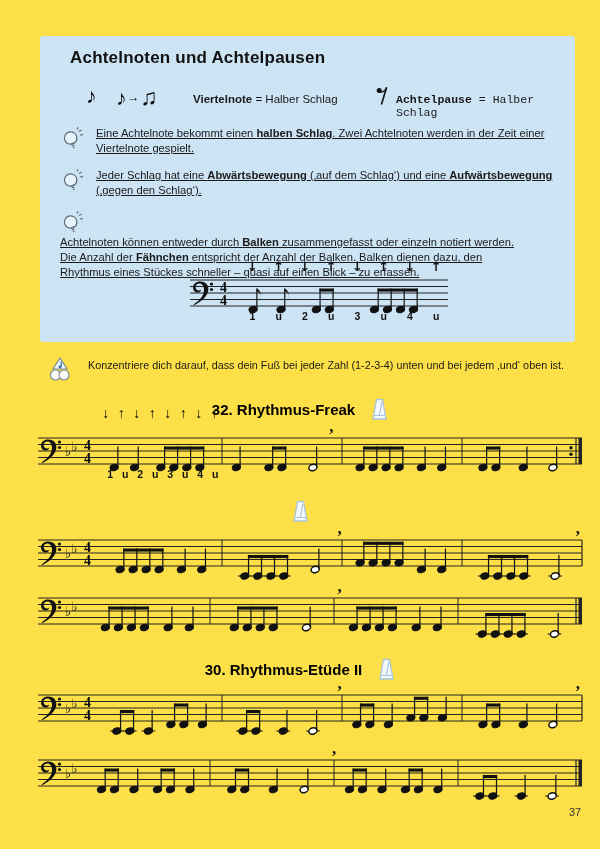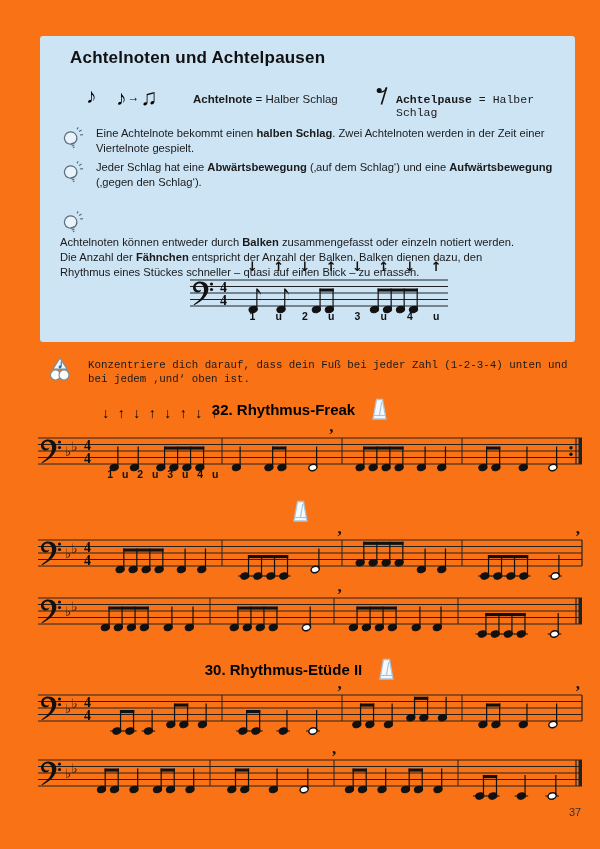--- a/index.html
+++ b/index.html
@@ -1,34 +1,34 @@
 <!DOCTYPE html>
 <html><head>
 <meta charset="utf-8">
 <style>
   html,body{margin:0;padding:0;background:#ffffff;}
-  .page{position:relative;width:600px;height:849px;background:#f97316;overflow:hidden;
+  .page{position:relative;width:600px;height:849px;background:#fde047;overflow:hidden;
         font-family:"Liberation Sans",sans-serif;color:#1a1a1a;}
   .infobox{position:absolute;left:40px;top:36px;width:535px;height:306px;
            background:#cde4f5;border-radius:3px;}
   .box-title{position:absolute;left:30px;top:12px;margin:0;font-size:17px;
              font-weight:600;letter-spacing:.2px;color:#111;}
   .sym{position:absolute;font-weight:400;color:#000;}
   .note-glyph{font-size:21px;}
   .pair-glyph{font-size:23px;}
   .arrow-glyph{font-size:12px;position:relative;top:-4px;margin:0 1px;}
   .deflabel{position:absolute;font-size:11.5px;}
   .deflabel b{font-weight:700;}
-  .tip{position:absolute;left:20px;display:flex;align-items:flex-start;}
+  .tip{position:absolute;left:20px;display:flex;align-items:flex-start;text-decoration:underline;}
   .tip-icon{flex:0 0 24px;margin-right:12px;margin-top:1px;}
   .tip p{margin:0;font-size:11.2px;line-height:15px;width:466px;}
   .tip p .b{font-weight:700;}
   .focus{position:absolute;left:46px;top:354px;display:flex;align-items:flex-start;}
   .focus .tip-icon{flex:0 0 28px;margin-right:14px;margin-top:2px;}
-  .focus p{margin:4px 0 0 0;font-size:10.8px;line-height:14px;width:492px;font-family:Liberation Mono, monospace;}
+  .focus p{margin:4px 0 0 0;font-size:10.8px;line-height:14px;width:492px;}
   .ex-title{position:absolute;left:0;width:600px;display:flex;justify-content:center;
             align-items:center;gap:16px;}
   .ex-title h2{margin:0;font-size:15px;font-weight:700;color:#000;}
   .staff{position:absolute;left:36px;}
   .intro-staff{position:absolute;left:148px;top:220px;}
   .arrows-overlay{position:absolute;left:98px;top:404px;white-space:nowrap;}
   .arrows-overlay span{display:inline-block;width:15.5px;text-align:center;
                        font-size:14px;font-weight:700;color:#000;}
   .pagenum{position:absolute;left:569px;top:806px;font-size:11px;color:#333;}
 </style>
@@ -38,42 +38,42 @@
 <div class="page">
 
   <section class="infobox">
     <h1 class="box-title">Achtelnoten und Achtelpausen</h1>
 
     <span class="sym note-glyph" style="left:46px;top:48px;">♪</span>
     <span class="sym" style="left:76px;top:48px;">
       <span class="note-glyph">♪</span><span class="arrow-glyph">→</span><span class="pair-glyph">♫</span>
     </span>
     <span class="deflabel" style="left:153px;top:57px;">
-      <b>Achtelnote</b><span> = Halber Schlag</span>
+      <b>Viertelnote</b><span> = Halber Schlag</span>
     </span>
     <svg class="sym" style="left:336px;top:50px;" width="13" height="20" viewBox="0 0 13 20">
       <circle cx="3.2" cy="4.6" r="2.5" fill="#111"></circle>
       <path d="M10.6,1.6 C9.4,5.2 6.2,6.8 2.8,5.8" fill="none" stroke="#111" stroke-width="1.5"></path>
       <line x1="10.6" y1="1.6" x2="5.4" y2="18.6" stroke="#111" stroke-width="1.6"></line>
     </svg>
     <span class="deflabel" style="left:356px;top:57px;font-family:Liberation Mono, monospace;">
       <b>Achtelpause</b><span> = Halber Schlag</span>
     </span>
 
     <div class="tip" style="top:90px;">
       <svg class="tip-icon" width="24" height="24" viewBox="0 0 24 24">
         <g transform="rotate(-18 11 12)">
           <circle cx="11" cy="11" r="6.2" fill="#e9f3fb" stroke="#5c6c78" stroke-width="1.2"></circle>
           <path d="M9,16.6 L13,16.6 M9.6,18.8 L12.4,18.8 M10.2,20.8 L11.8,20.8" stroke="#5c6c78" stroke-width="1.1" fill="none"></path>
         </g>
         <path d="M19,4.5 L21.6,3 M20,8 L23,7.6 M17,2.4 L18.2,0.4" stroke="#5c6c78" stroke-width="1.1" fill="none"></path>
       </svg>
       <p><span>Eine Achtelnote bekommt einen </span><span class="b">halben Schlag</span><span>. Zwei Achtelnoten werden in der Zeit einer Viertelnote gespielt.</span></p>
     </div>
-    <div class="tip" style="top:124px;justify-content:space-between;">
+    <div class="tip" style="top:132px;justify-content:space-between;">
       <svg class="tip-icon" width="24" height="24" viewBox="0 0 24 24">
         <g transform="rotate(-18 11 12)">
           <circle cx="11" cy="11" r="6.2" fill="#e9f3fb" stroke="#5c6c78" stroke-width="1.2"></circle>
           <path d="M9,16.6 L13,16.6 M9.6,18.8 L12.4,18.8 M10.2,20.8 L11.8,20.8" stroke="#5c6c78" stroke-width="1.1" fill="none"></path>
         </g>
         <path d="M19,4.5 L21.6,3 M20,8 L23,7.6 M17,2.4 L18.2,0.4" stroke="#5c6c78" stroke-width="1.1" fill="none"></path>
       </svg>
       <p><span>Jeder Schlag hat eine </span><span class="b">Abwärtsbewegung</span><span> (‚auf dem Schlag‘) und eine </span><span class="b">Aufwärtsbewegung</span><span> (‚gegen den Schlag‘).</span></p>
     </div>
     <div class="tip" style="top:174px;flex-direction:column;">

